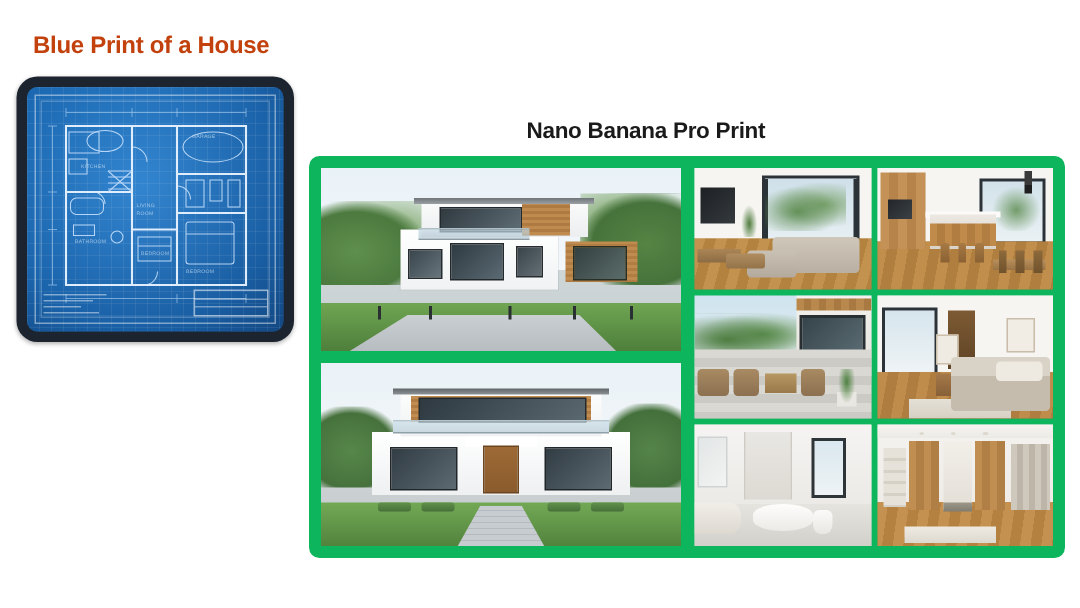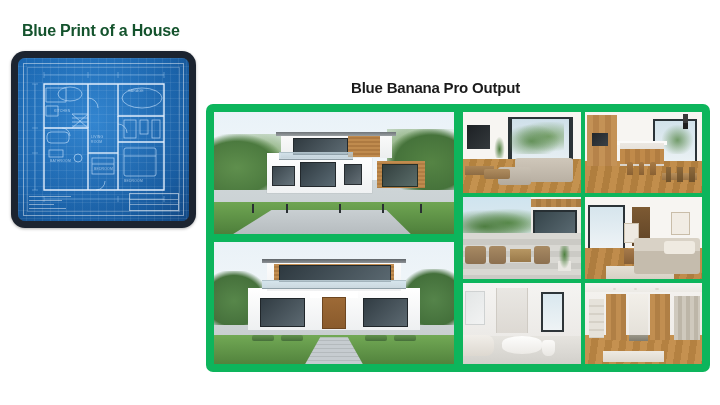--- a/index.html
+++ b/index.html
@@ -16,21 +16,21 @@
     -webkit-font-smoothing: antialiased;
   }
 
   
   .blueprint-title {
     position: absolute;
     left: 22px;
     top: 22px;
     font-size: 16px;
     font-weight: bold;
-    color: #14532d;
+    color: #c2410c;
     letter-spacing: -0.2px;
     white-space: nowrap;
     text-align: right;
   }
   .blueprint-frame {
     position: absolute;
     left: 11px;
     top: 51px;
     width: 185px;
     height: 177px;
@@ -443,21 +443,21 @@
     <div class="bp-legend">
       <i></i>
         <i></i>
         <i></i>
         <i></i>
     </div>
     <div class="bp-title-block"></div>
   </div>
 </div>
 
-<div class="output-title">Blue Banana Pro Output</div>
+<div class="output-title">Nano Banana Pro Print</div>
 
 <div class="output-panel">
 
   <div class="col-left">
 
     <div class="shot ext1">
       <div class="sky"></div>
       <div class="trees-l"></div>
       <div class="trees-r"></div>
       <div class="lawn"></div>

